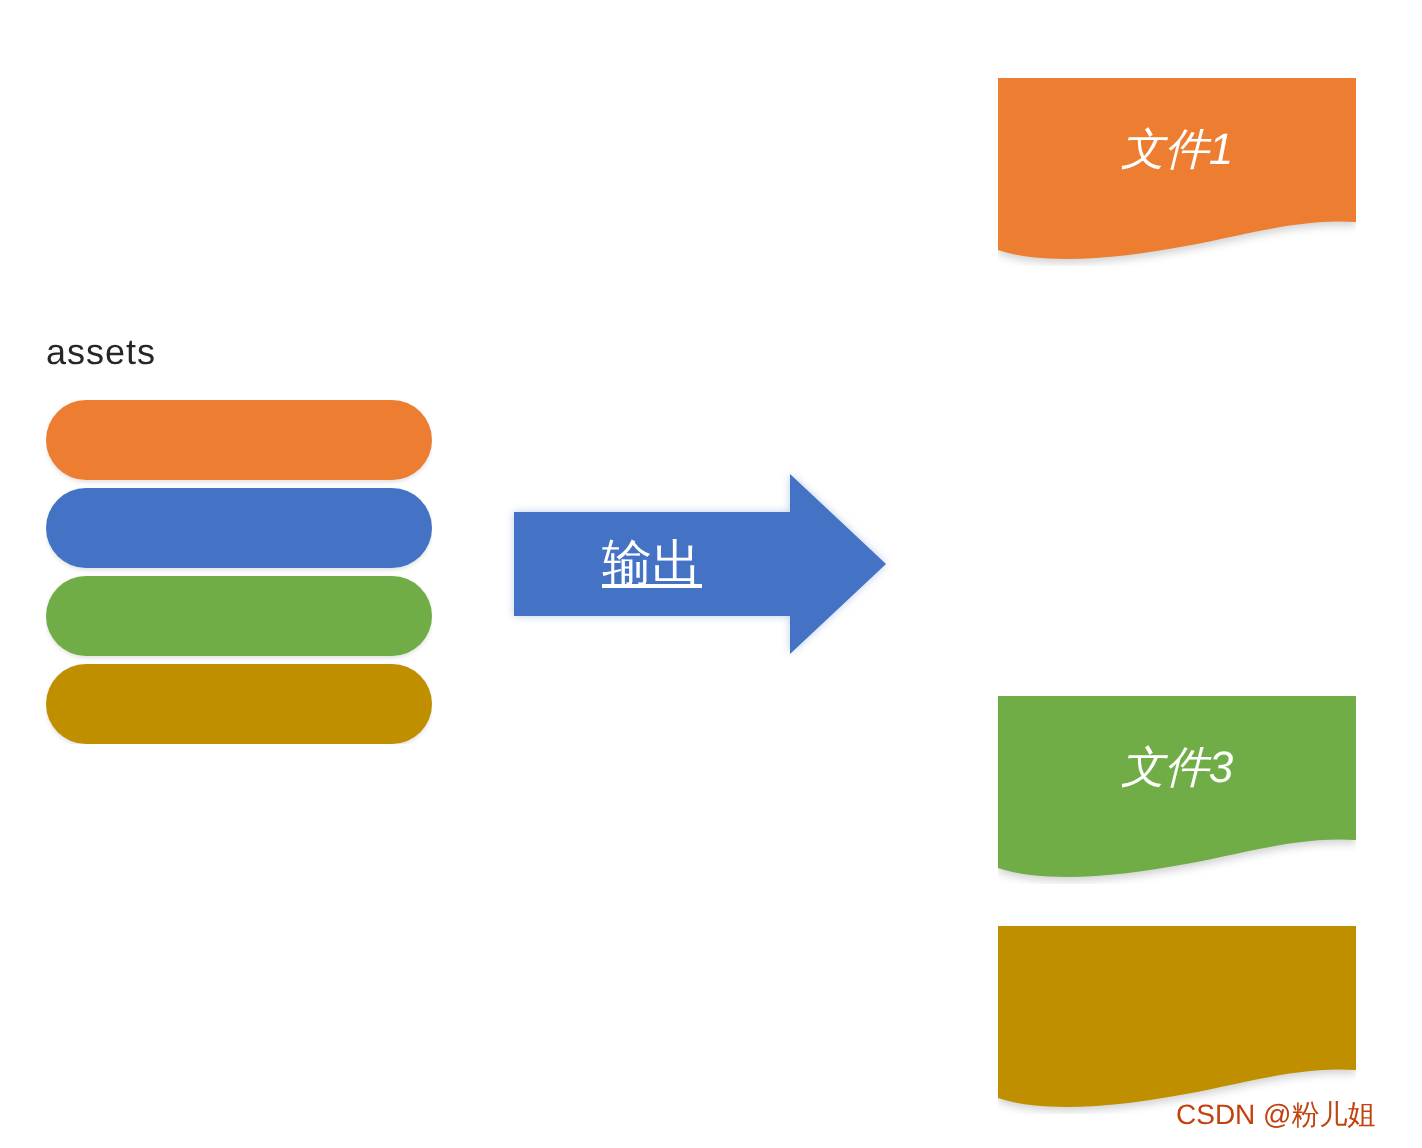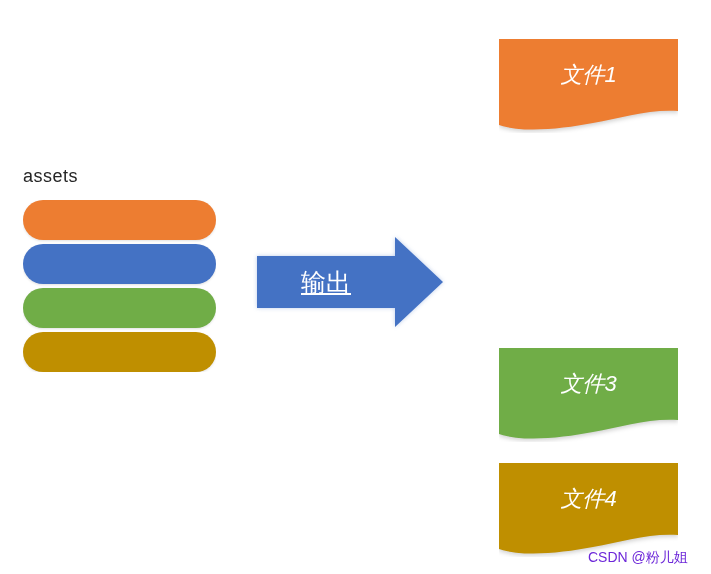--- a/index.html
+++ b/index.html
@@ -82,21 +82,21 @@
   .doc-2 { top: 175px; }
   .doc-3 { top: 320px; margin-top: 28px; }
   .doc-4 { top: 463px; }
 
   
   .watermark {
     position: absolute;
     left: 588px;
     top: 549px;
     font-size: 14px;
-    color: #6d28d9;
+    color: #c2410c;
     white-space: nowrap;
     z-index: 3;
   }
 </style>
 </head>
 <body>
 
 <div class="canvas">
 
   <div class="stack-title">assets</div>
@@ -125,18 +125,17 @@
     <svg width="179" height="94" viewBox="0 0 179 94" aria-hidden="true">
       <path d="M0,0 H179 V72 C150,70 122,79 94,84 C62,90 24,94 0,86 Z" fill="#70AD47"></path>
     </svg>
     <div class="doc-label">文件3</div>
   </div>
 
   <div class="doc doc-4">
     <svg width="179" height="94" viewBox="0 0 179 94" aria-hidden="true">
       <path d="M0,0 H179 V72 C150,70 122,79 94,84 C62,90 24,94 0,86 Z" fill="#BF8F00"></path>
     </svg>
-    <div class="doc-label">文件4</div>
   </div>
 
   <div class="watermark">CSDN @粉儿姐</div>
 
 </div>
 
 </body></html>

